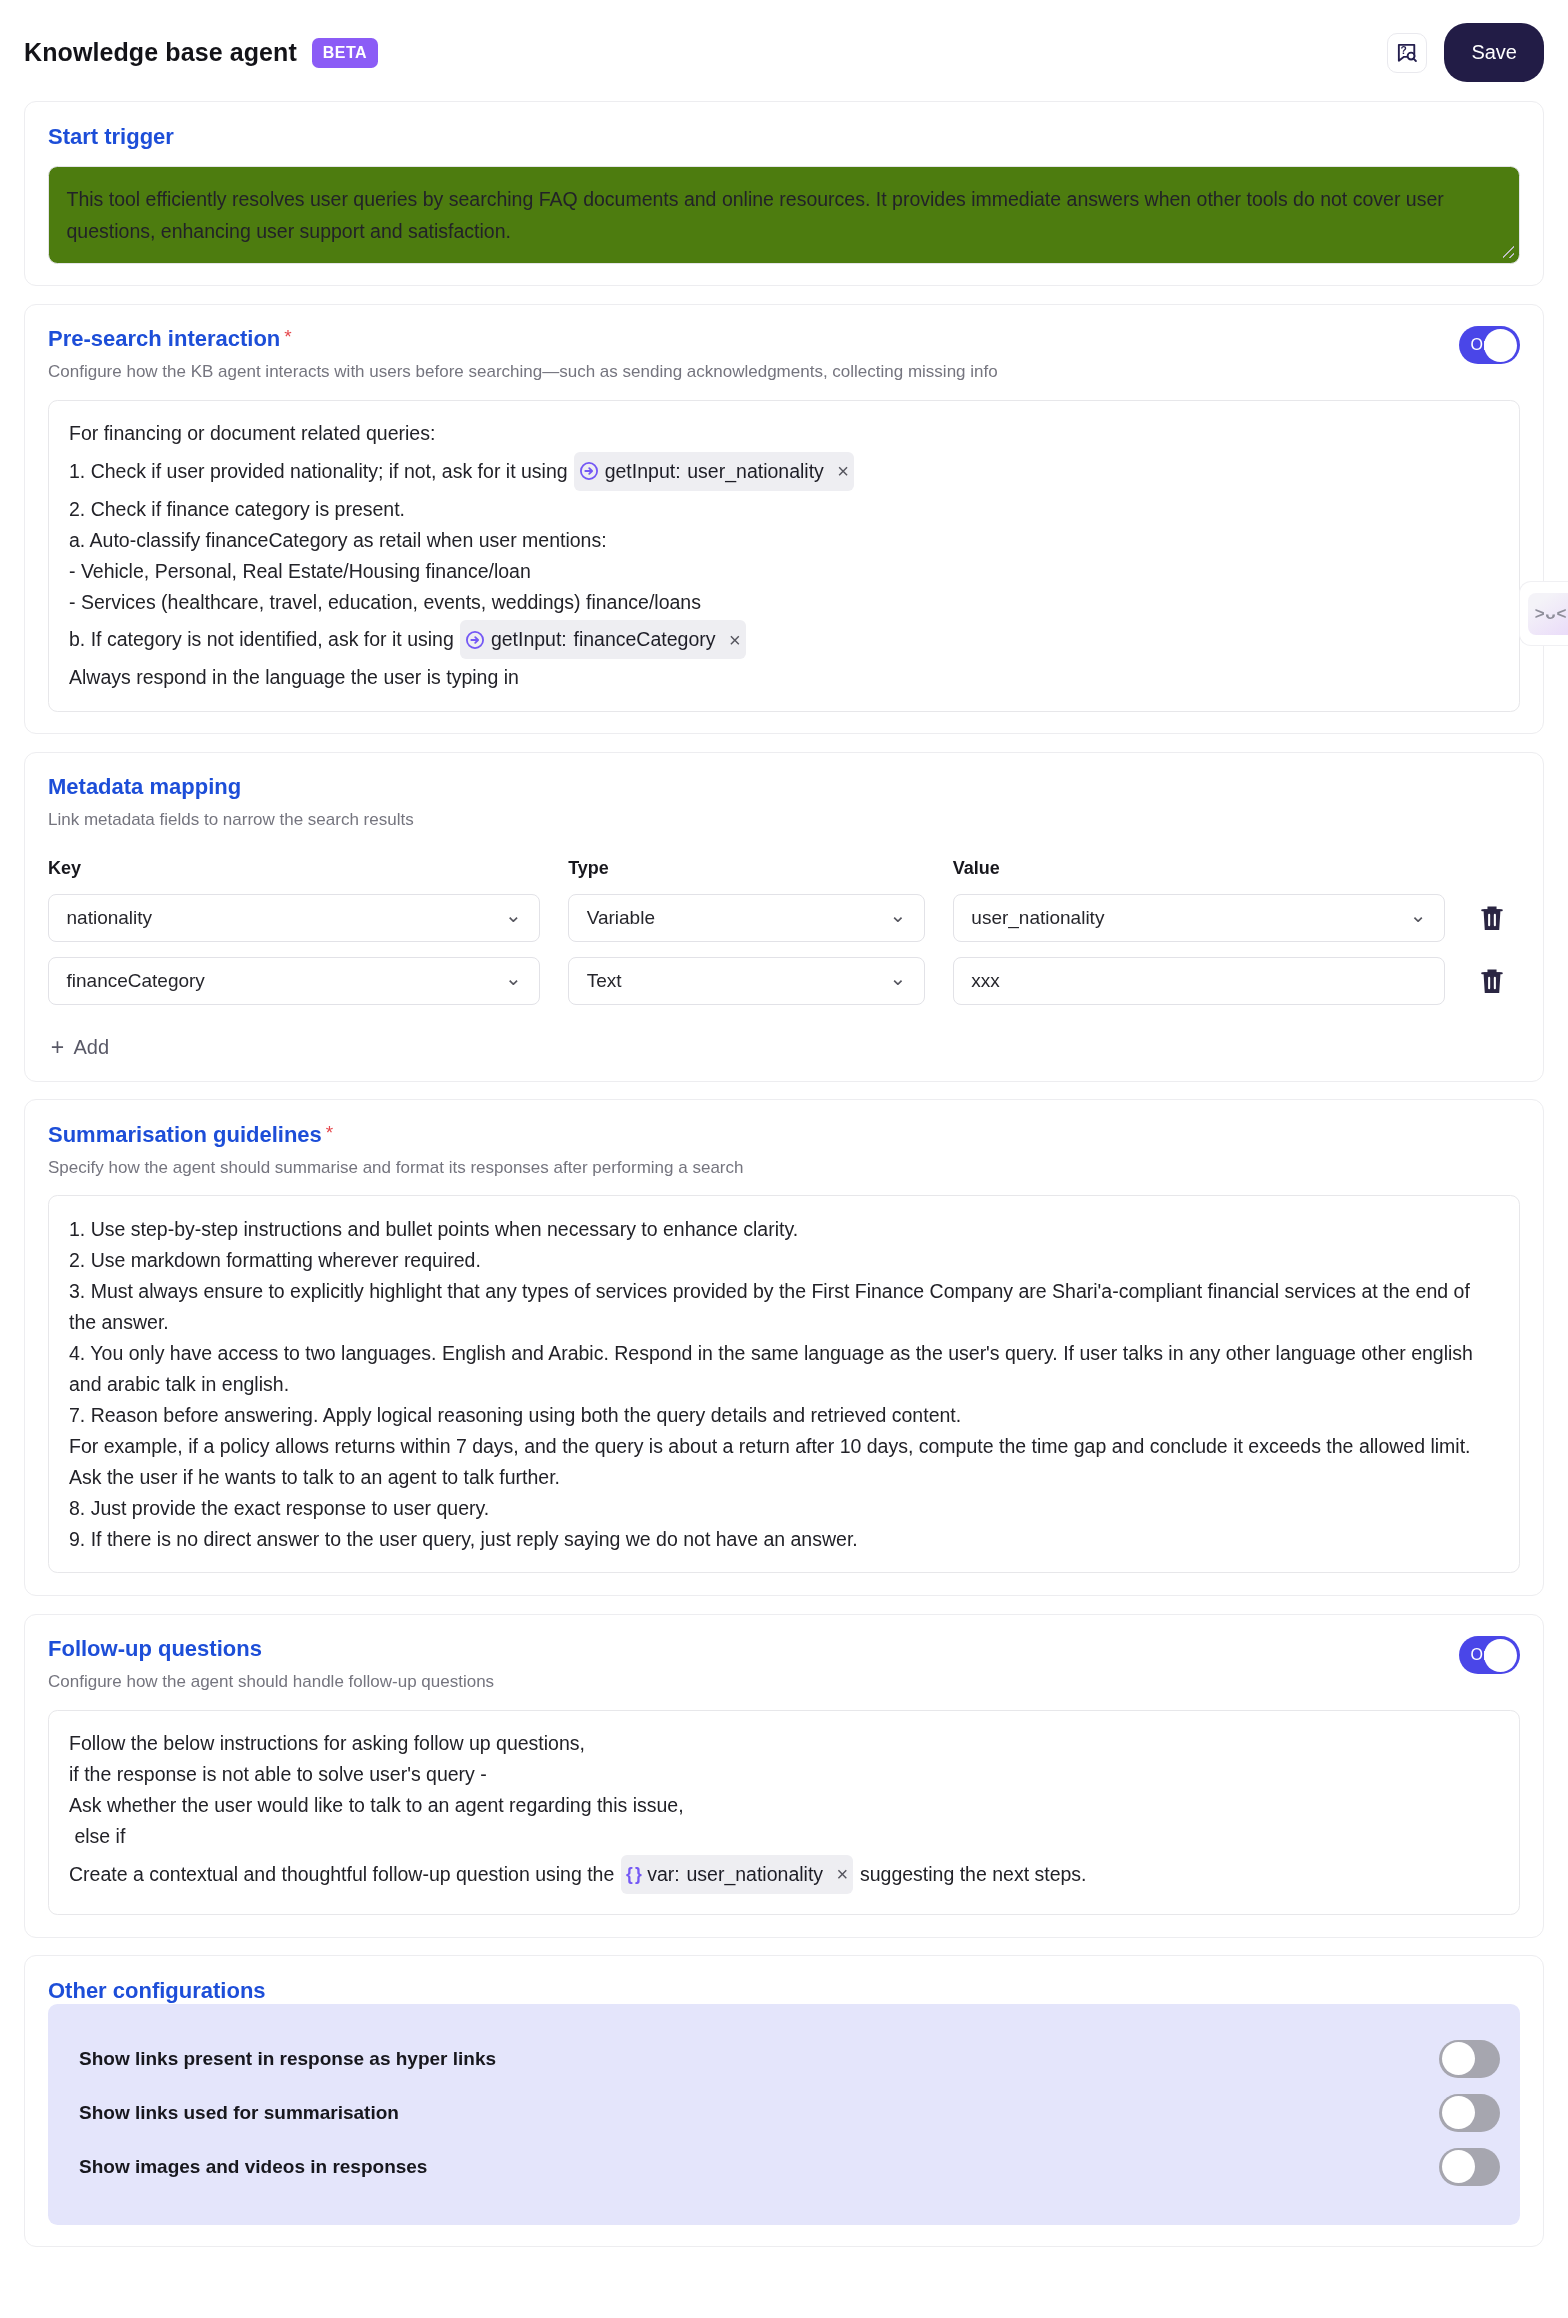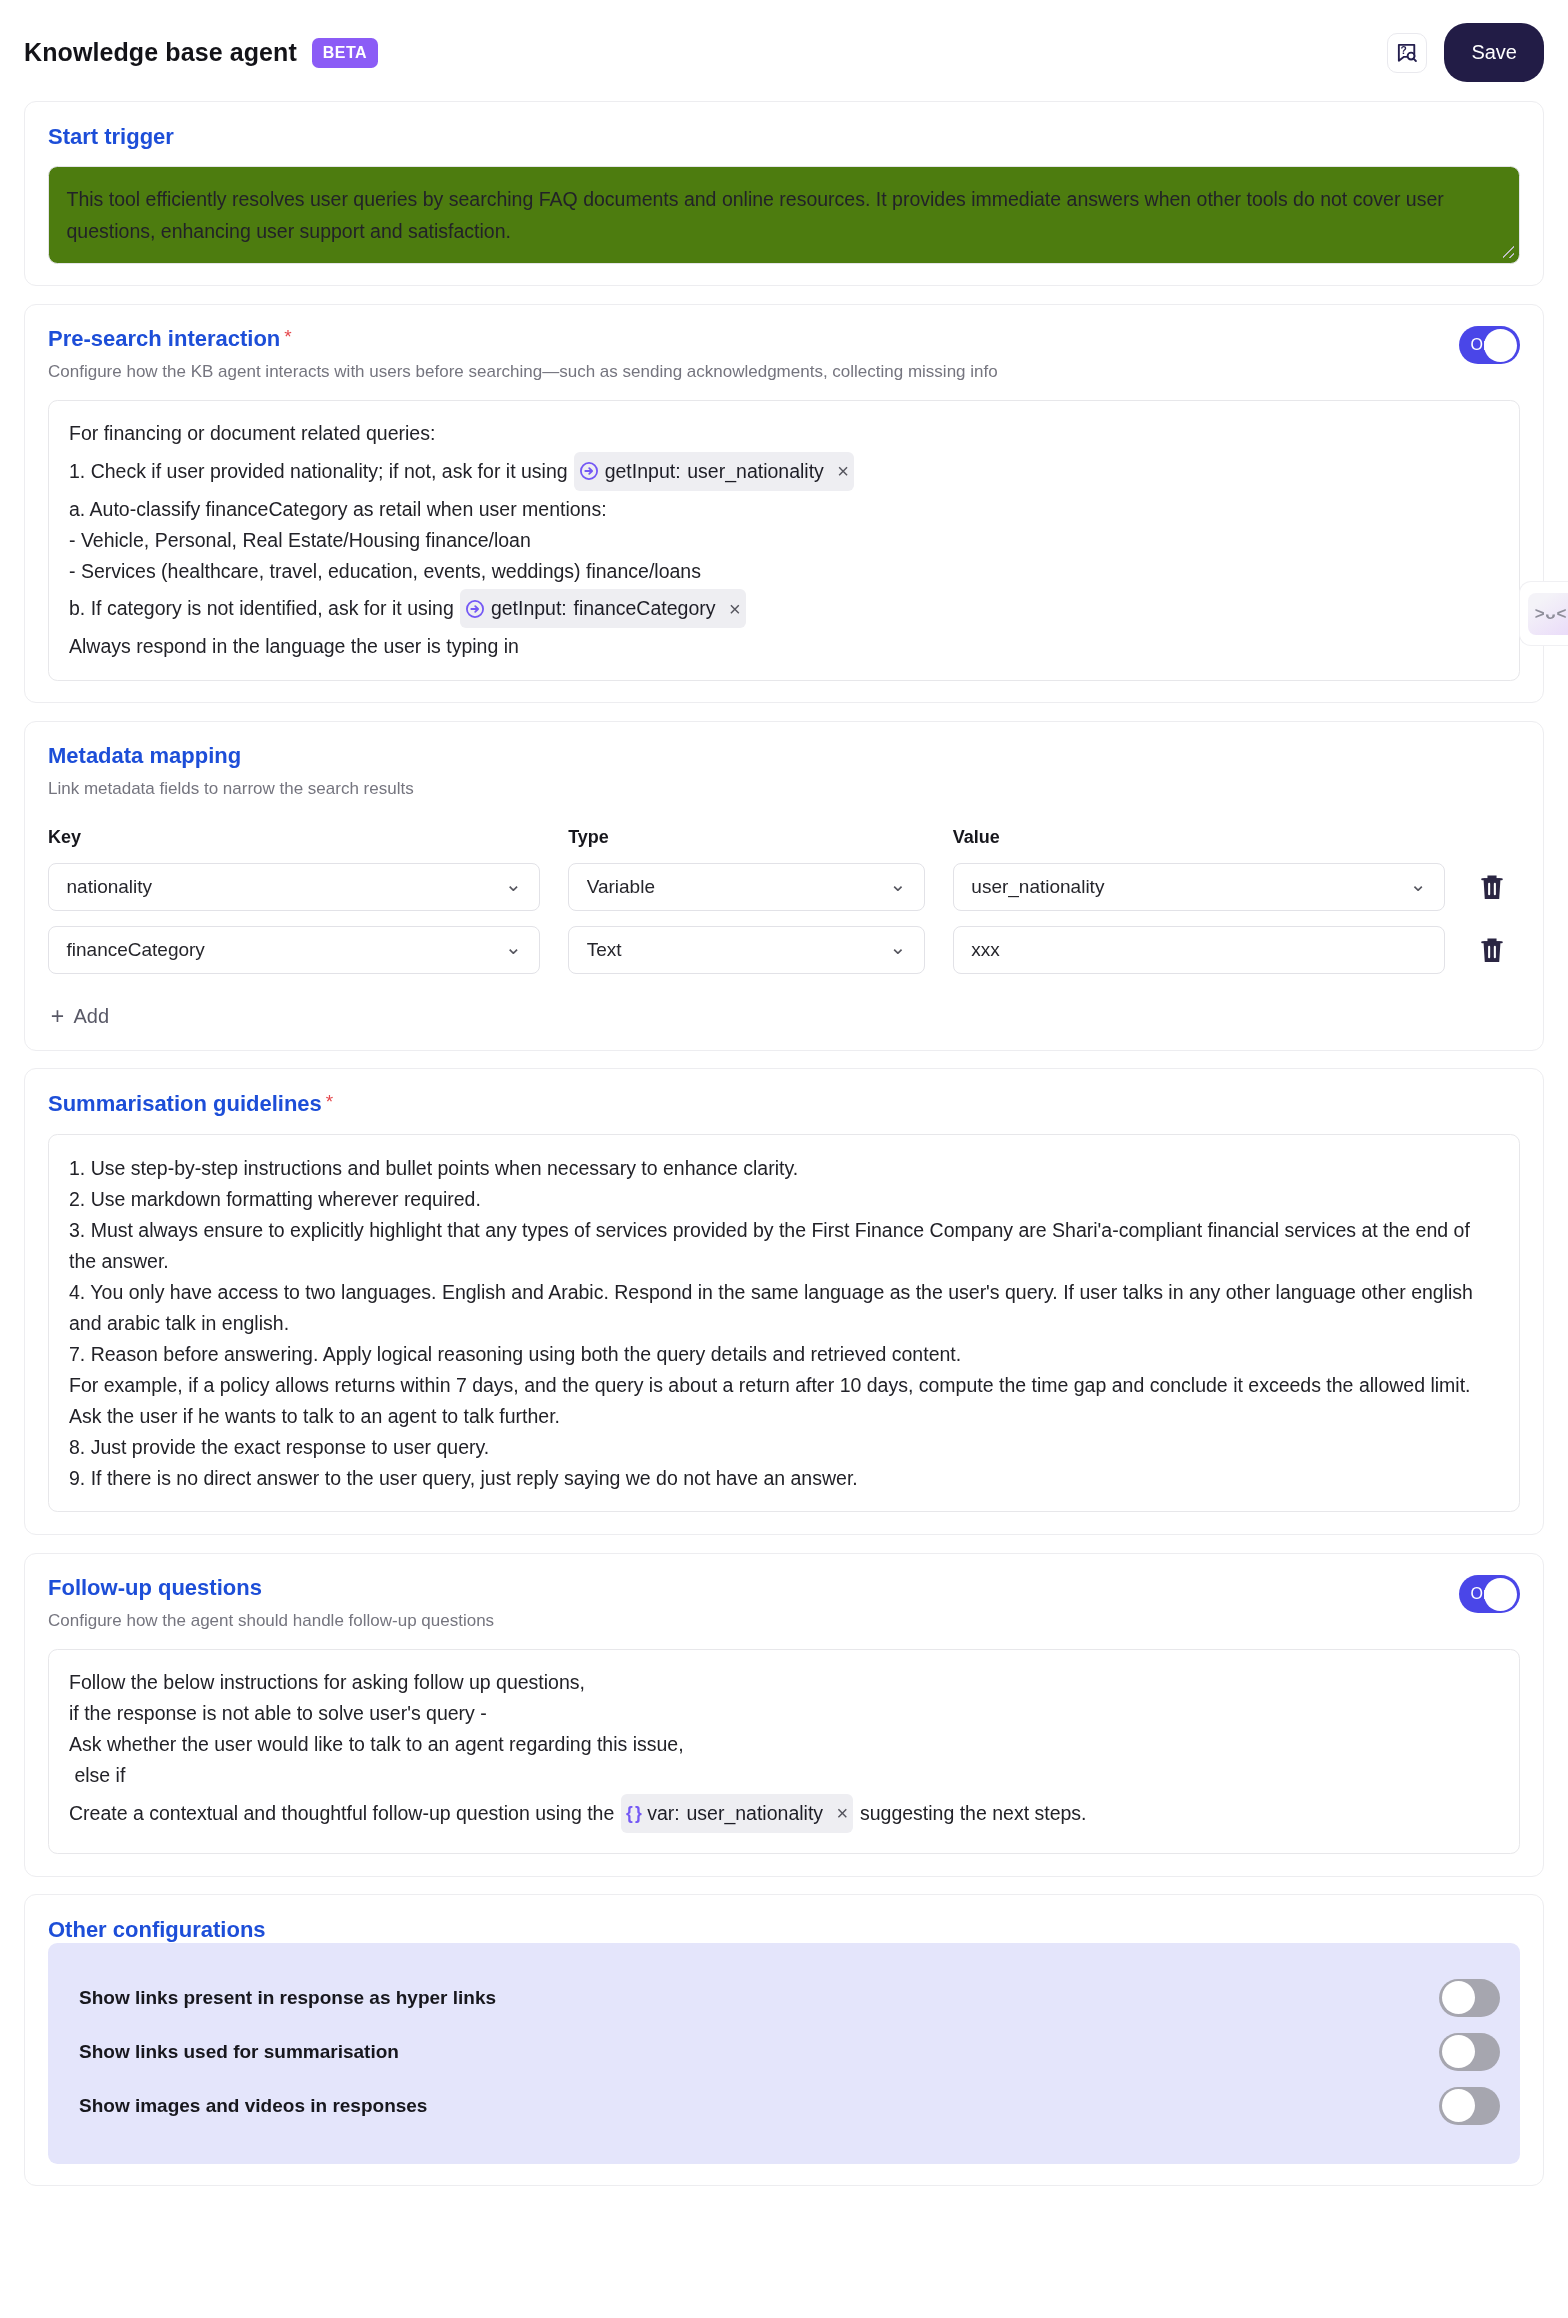--- a/index.html
+++ b/index.html
@@ -213,20 +213,21 @@
       <span class="chip">
         <svg class="chip-ico" viewBox="0 0 20 20" stroke-linecap="round" stroke-linejoin="round">
           <circle cx="10" cy="10" r="8.1"></circle>
           <path d="M6.3 10h6.4M10.2 7.1 13.1 10l-2.9 2.9"></path>
         </svg>
         <span class="chip-label">getInput:</span>
         <span class="chip-value">user_nationality</span>
         <span class="chip-close">×</span>
       </span>
     </div>
+    <div class="box-line">2. Check if finance category is present.</div>
     <div class="box-line">a. Auto-classify financeCategory as retail when user mentions:</div>
     <div class="box-line">- Vehicle, Personal, Real Estate/Housing finance/loan</div>
     <div class="box-line">- Services (healthcare, travel, education, events, weddings) finance/loans</div>
     <div class="box-line chip-line">
       <span>b. If category is not identified, ask for it using</span>
       <span class="chip">
         <svg class="chip-ico" viewBox="0 0 20 20" stroke-linecap="round" stroke-linejoin="round">
           <circle cx="10" cy="10" r="8.1"></circle>
           <path d="M6.3 10h6.4M10.2 7.1 13.1 10l-2.9 2.9"></path>
         </svg>
@@ -294,20 +295,21 @@
   <button class="add-button">
     <span class="add-plus">+</span>
     <span>Add</span>
   </button>
 </div>
 
 <div class="card">
   <div>
     <span class="card-heading">Summarisation guidelines</span><span class="required-mark">*</span>
   </div>
+  <div class="card-desc">Specify how the agent should summarise and format its responses after performing a search</div>
 
   <div class="prompt-box">
     <div class="box-line">1. Use step-by-step instructions and bullet points when necessary to enhance clarity.</div>
     <div class="box-line">2. Use markdown formatting wherever required.</div>
     <div class="box-line">3. Must always ensure to explicitly highlight that any types of services provided by the First Finance Company are Shari'a-compliant financial services at the end of the answer.</div>
     <div class="box-line">4. You only have access to two languages. English and Arabic. Respond in the same language as the user's query. If user talks in any other language other english and arabic talk in english.</div>
     <div class="box-line">7. Reason before answering. Apply logical reasoning using both the query details and retrieved content.</div>
     <div class="box-line">For example, if a policy allows returns within 7 days, and the query is about a return after 10 days, compute the time gap and conclude it exceeds the allowed limit.</div>
     <div class="box-line">Ask the user if he wants to talk to an agent to talk further.</div>
     <div class="box-line">8. Just provide the exact response to user query.</div>

